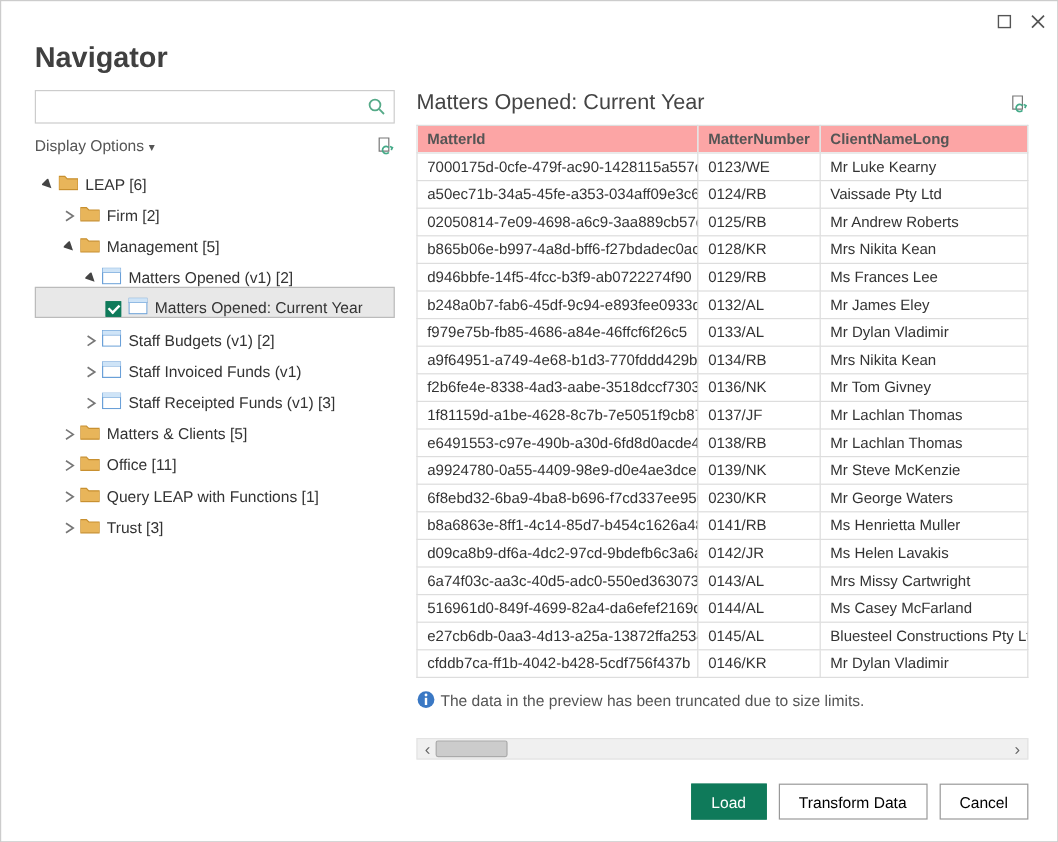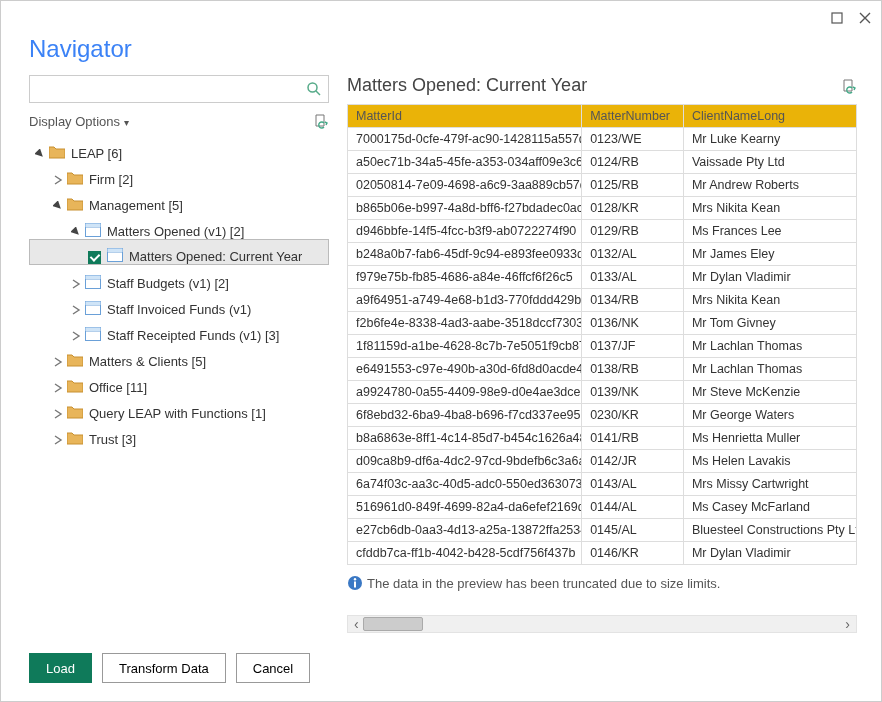--- a/index.html
+++ b/index.html
@@ -9,21 +9,21 @@
     display: flex; flex-direction: column;
   }
   .titlebar {
     display: flex; justify-content: flex-end; align-items: center; padding: 4px 8px 0 0;
     height: 30px; gap: 12px;
   }
   .titlebar .win-icon { width: 16px; height: 16px; display:flex; align-items:center; justify-content:center; cursor:pointer; }
   .header {
     padding: 4px 24px 12px 28px;
   }
-  .header h1 { font-size: 24px; font-weight: 400; color: #3b82f6; margin: 0; }
+  .header h1 { font-size: 24px; font-weight: 700; color: #404040; margin: 0; }
   .body {
     display: flex; flex: 1; padding: 0 24px 12px 28px; gap: 18px; min-height: 0;
   }
   .left {
     width: 300px; display:flex; flex-direction:column;
   }
   .search-row {
     border: 1px solid #ccc; height: 28px; display:flex; align-items:center; padding: 0 6px;
   }
   .search-row input { border:none; outline:none; flex:1; font-size:13px; }
@@ -46,36 +46,36 @@
 
   .right { flex:1; display:flex; flex-direction:column; min-width:0;}
   .preview-title-row { display:flex; align-items:center; justify-content:space-between; margin-bottom:8px;}
   .preview-title { font-size:18px; color:#444; font-weight:400; }
   table.preview {
     border-collapse:collapse; width:100%; table-layout:fixed;
   }
   table.preview th, table.preview td {
     border:1px solid #ddd; padding:4px 8px; font-size:12.5px; text-align:left; white-space:nowrap; overflow:hidden;
   }
-  table.preview th { background:#eab308; color:#555; font-weight:400; }
+  table.preview th { background:#fca5a5; color:#555; font-weight:700; }
   .col-id { width:46%; }
   .col-num { width:20%; }
   .col-cli { width:34%; }
   .info-row { display:flex; align-items:center; gap:4px; margin-top:10px; color:#555; font-size:13px;}
   .info-icn { width:16px; height:16px; }
   .hscroll {
     margin-top:24px; height:24px; background:#f0f0f0; border:1px solid #e3e3e3;
     display:flex; align-items:center; justify-content:space-between; padding:0 6px;
   }
   .hscroll .arrow { color:#666; font-size:14px; cursor:pointer;}
   .hscroll .thumb { width:60px; height:14px; background:#ccc; border:1px solid #aaa; border-radius:2px; margin-left:4px;}
   .hscroll .track { flex:1; display:flex; align-items:center;}
 
   .footer {
-    display:flex; justify-content:flex-start; gap:10px; padding: 12px 24px 18px 28px;
+    display:flex; justify-content:flex-end; gap:10px; padding: 12px 24px 18px 28px;
   }
   .btn {
     height:30px; padding:0 16px; border:1px solid #999; background:#fff; font-size:13px; cursor:pointer;
   }
   .btn.primary { background:#0f7a5a; border-color:#0f7a5a; color:#fff; }
   svg { display:block; }
 </style>
 </head>
 <body>
 

